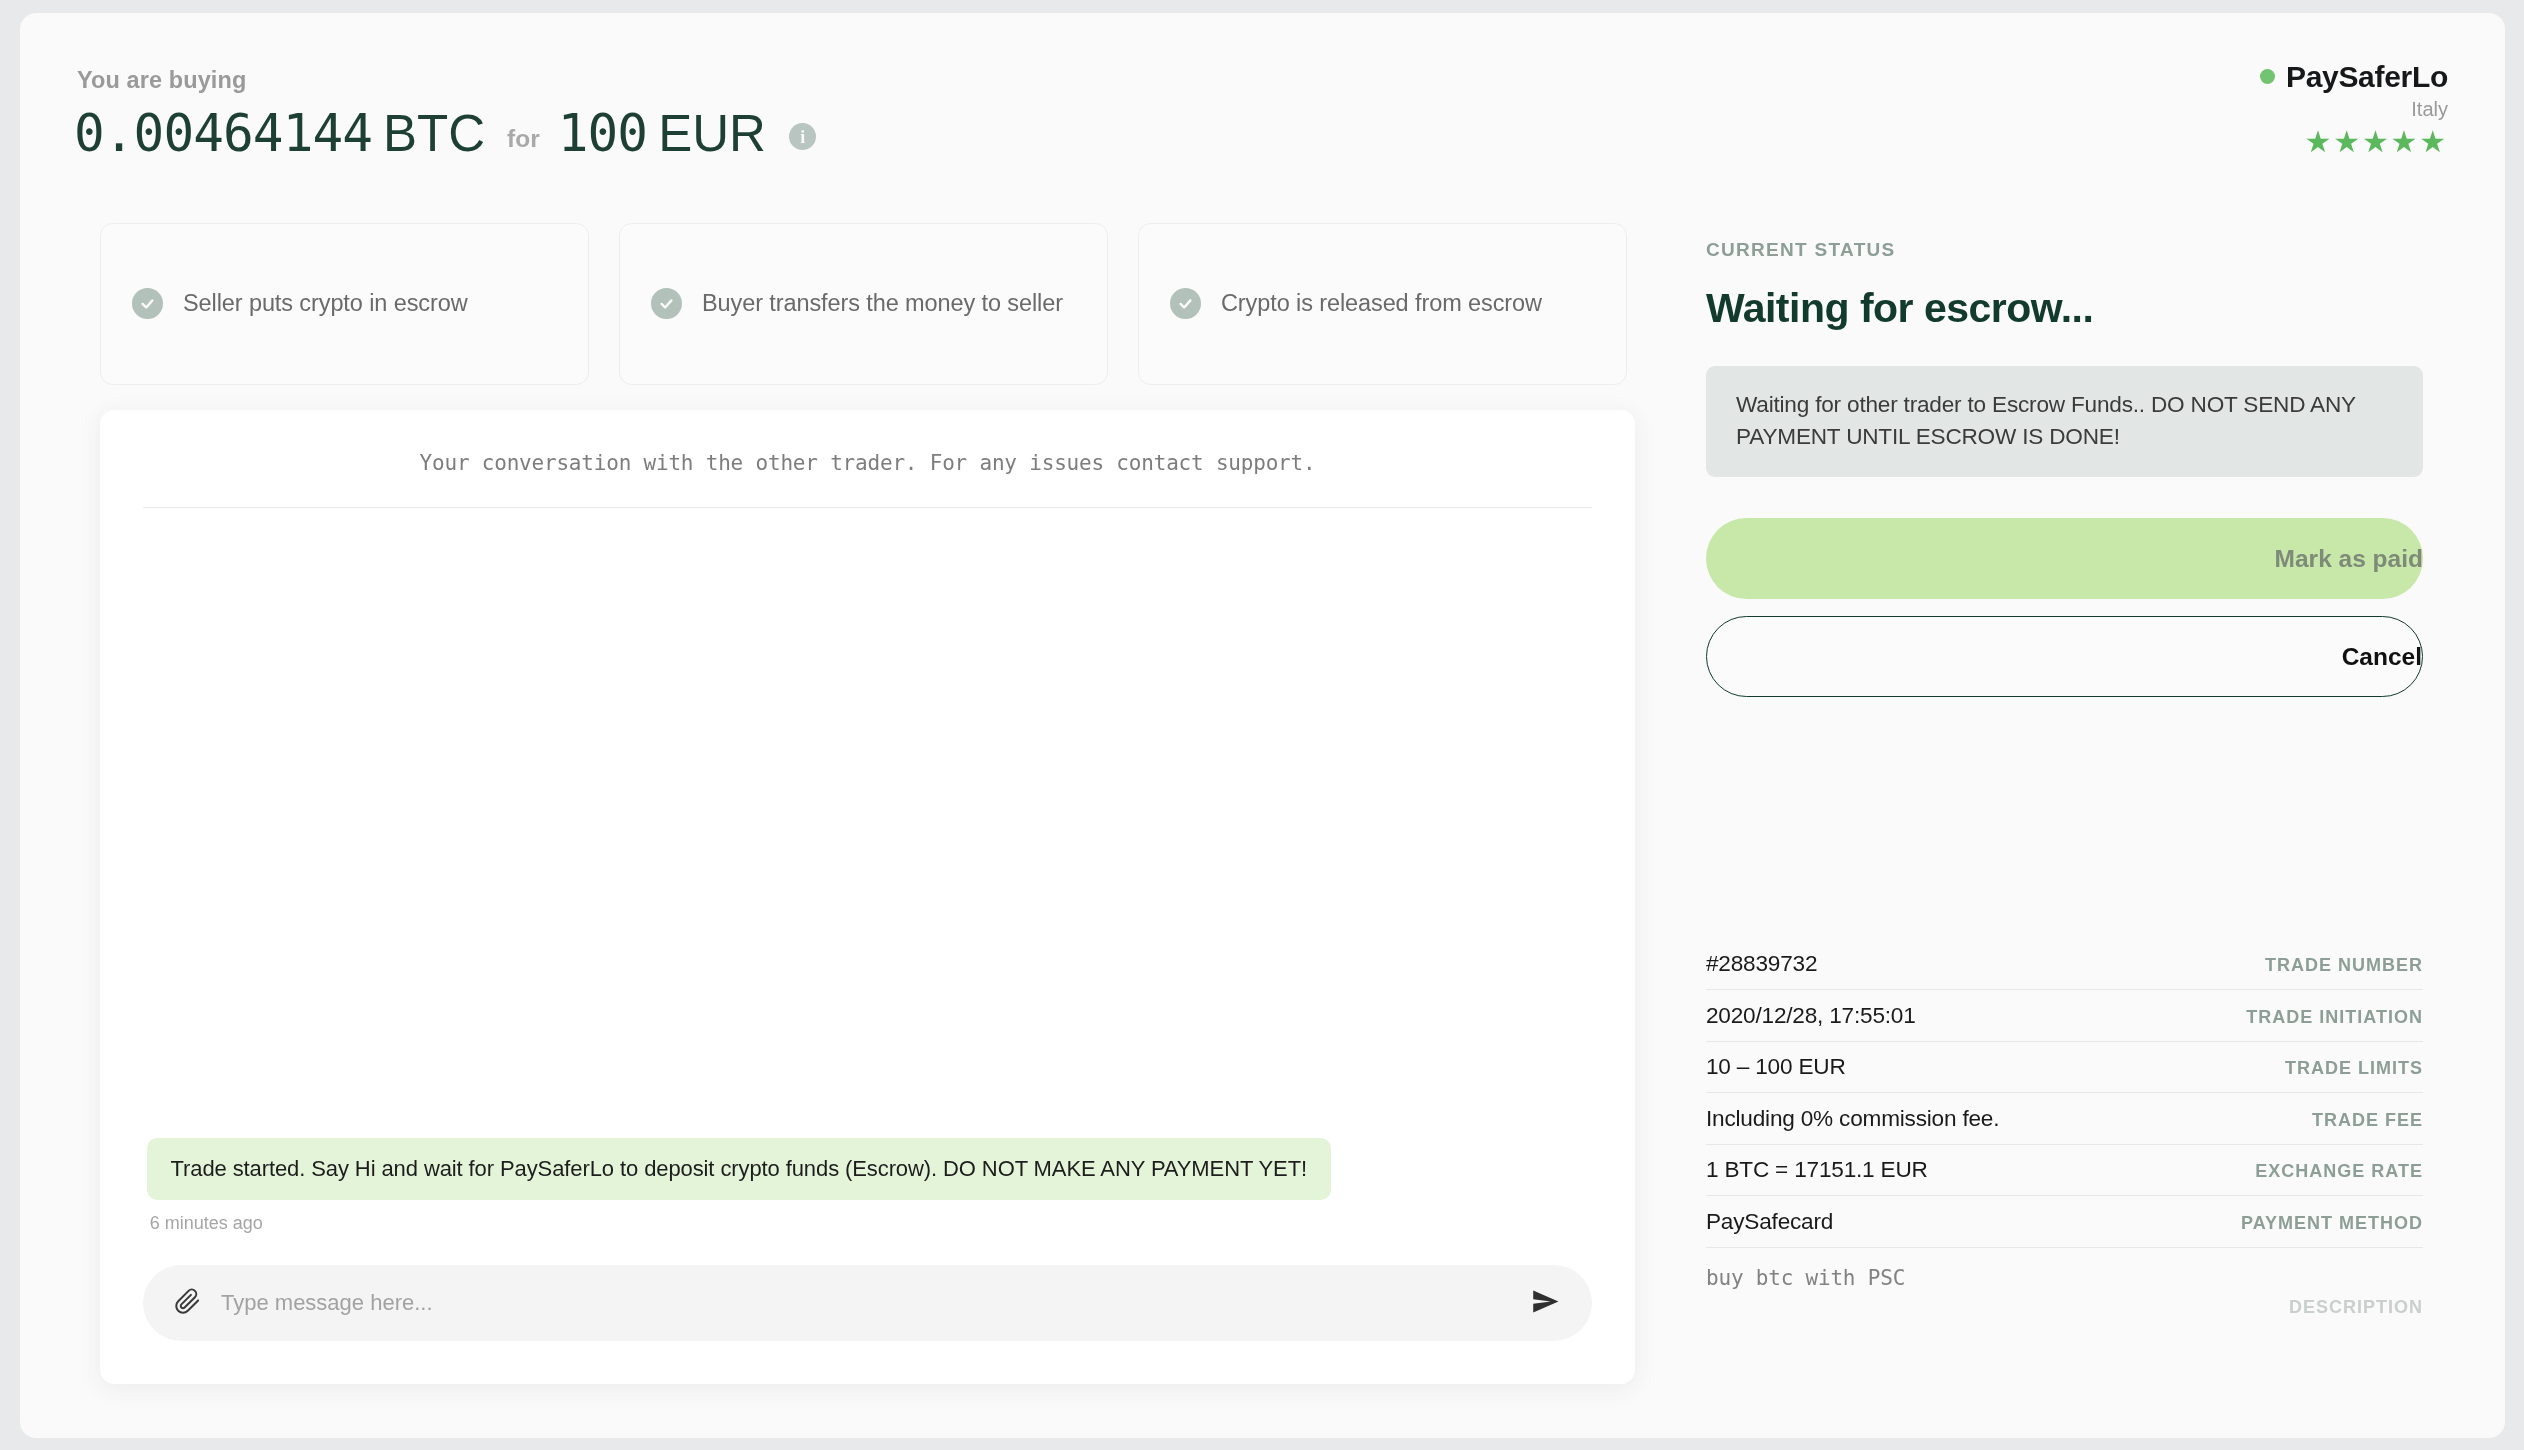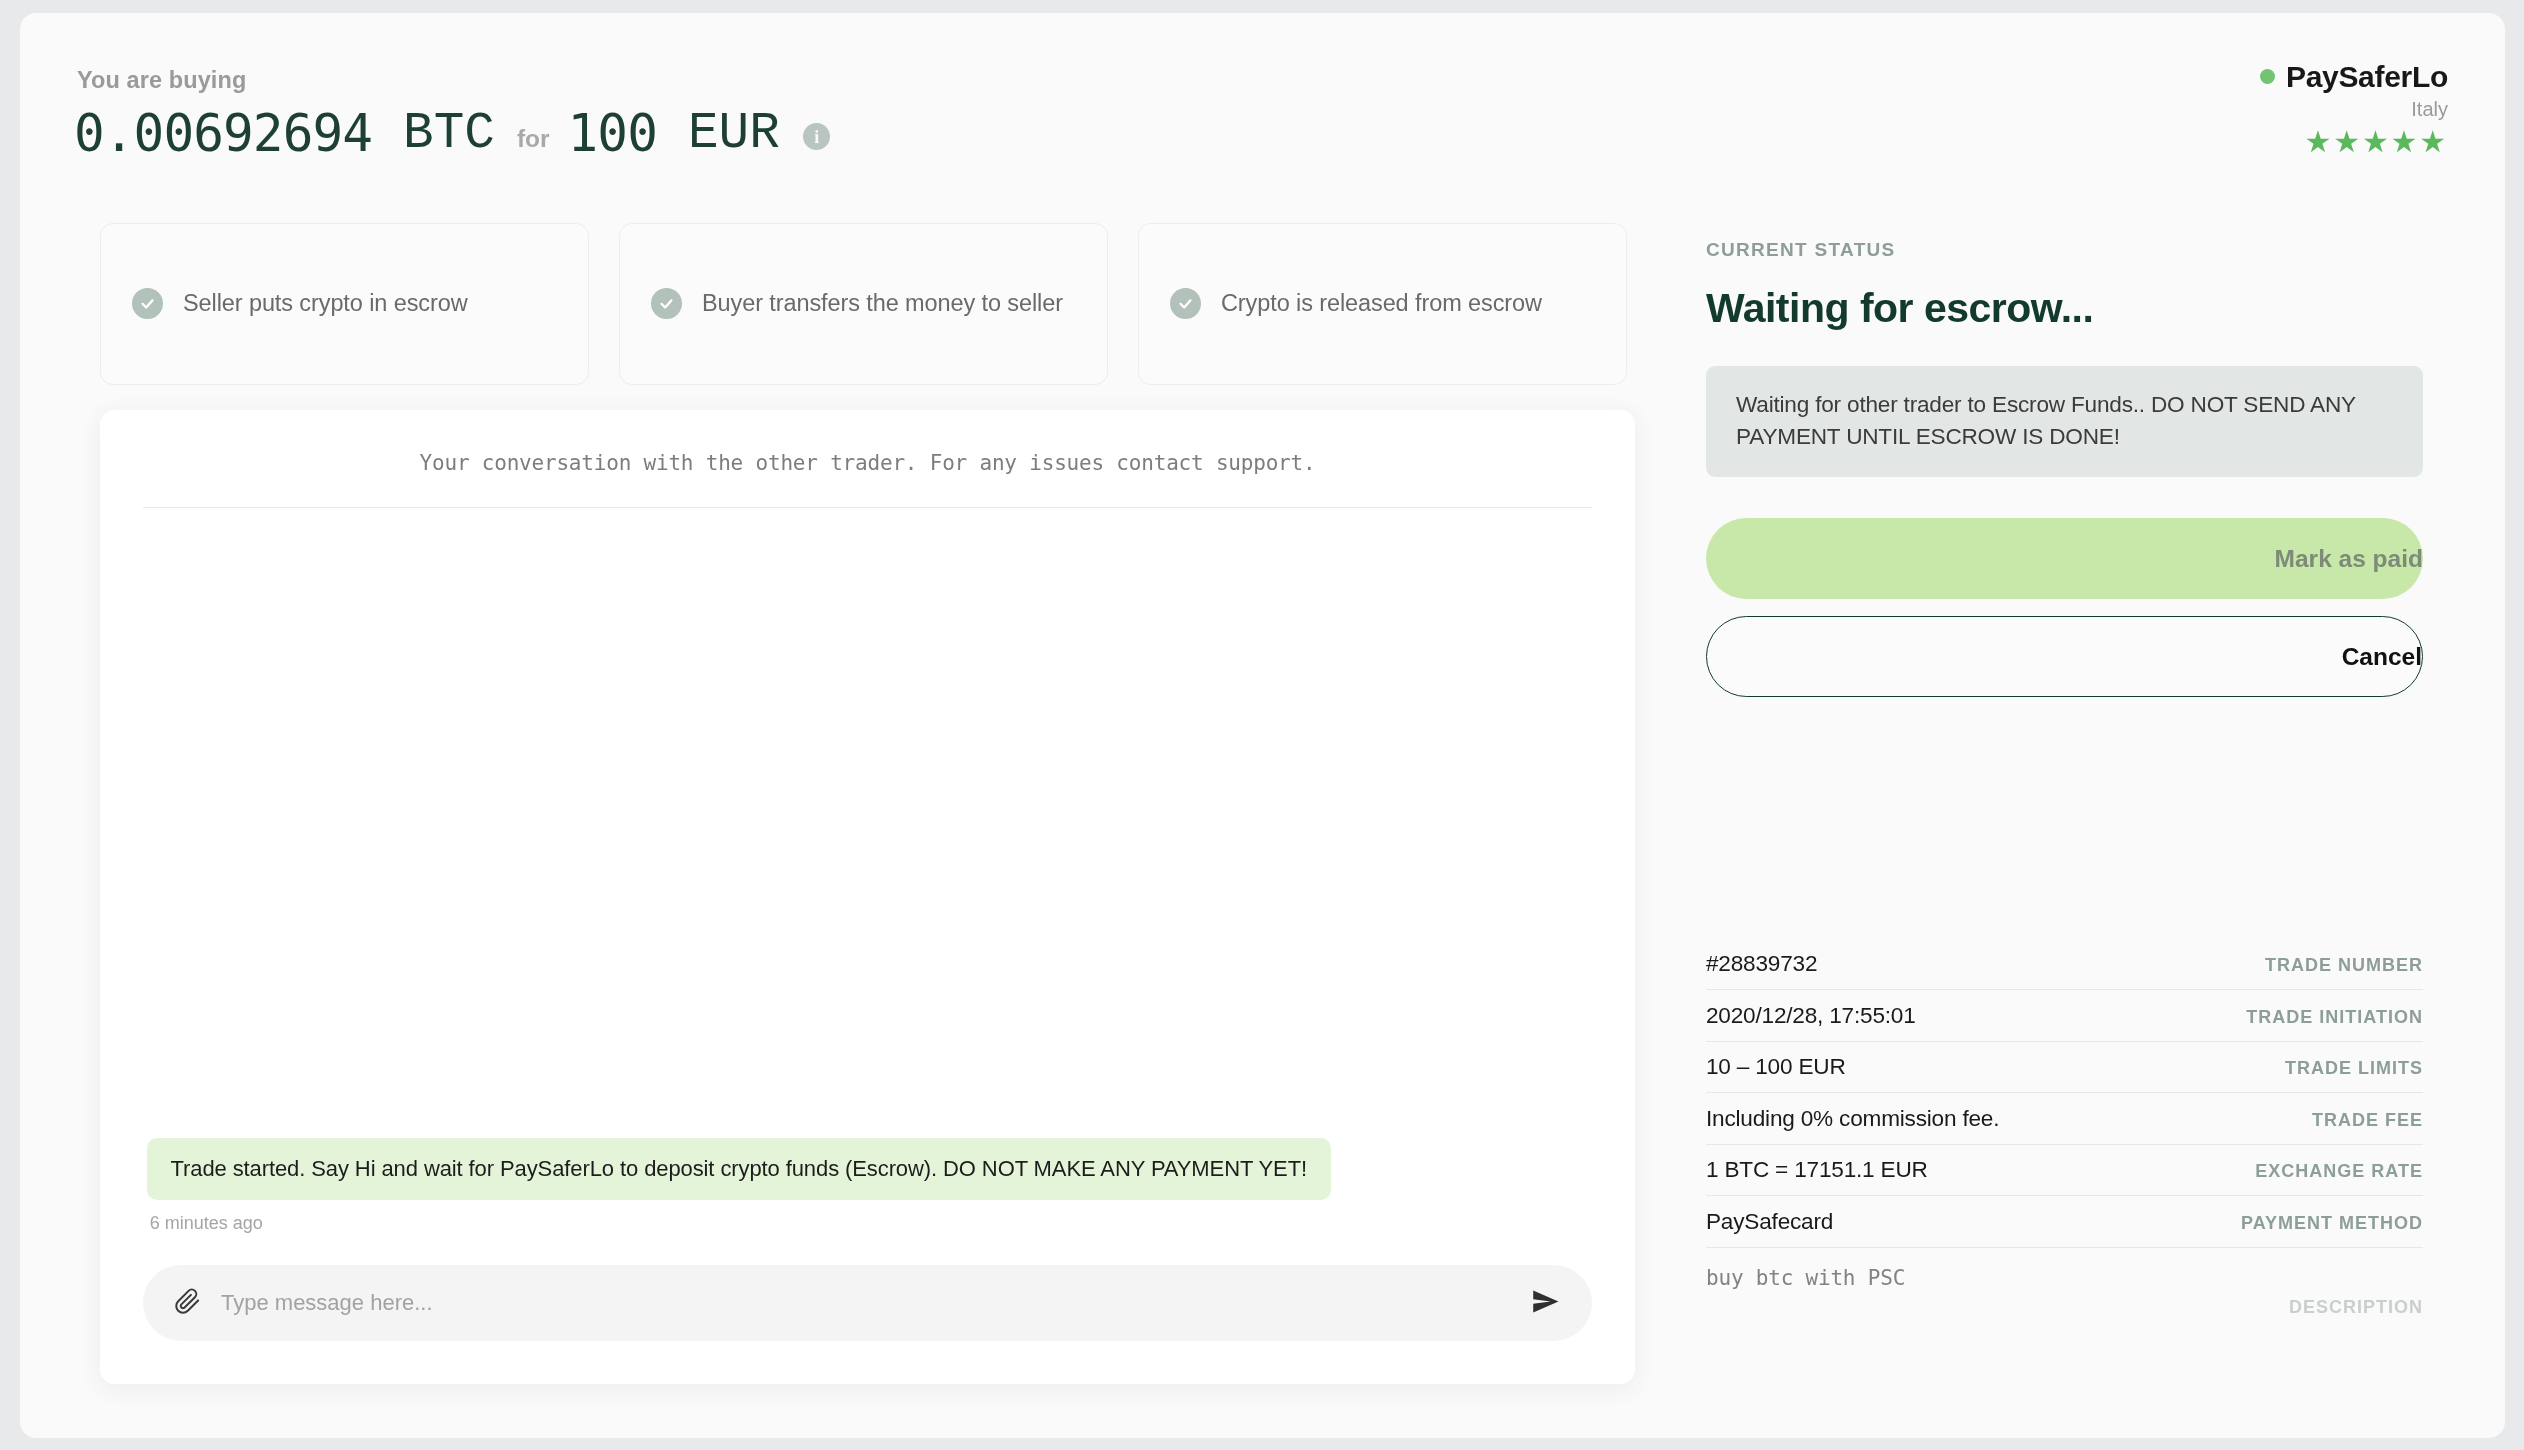--- a/index.html
+++ b/index.html
@@ -48,25 +48,25 @@
     gap: 0px;
   }
   .amt-mono {
     font-family: "DejaVu Sans Mono", monospace;
     font-size: 51px;
     color: #1d3f34;
     letter-spacing: -0.9px;
     line-height: 1;
   }
   .amt-unit {
-    font-family: Liberation Mono, monospace;
+    font-family: Liberation Sans, sans-serif;
     font-size: 51px;
     color: #1d3f34;
     line-height: 1;
-    margin-left: 31px;
+    margin-left: 11px;
   }
   .amt-for {
     font-size: 24.5px;
     font-weight: 700;
     color: #a9a9a9;
     margin: 0 18px 0 22px;
     position: relative;
     top: 5.4px;
   }
   .info-icon {
@@ -354,21 +354,21 @@
 </style>
 </head>
 <body>
 
 <div class="app-frame">
 
   <div class="header">
     <div class="buying-label">You are buying</div>
 
     <div class="amount-row">
-      <span class="amt-mono">0.00692694</span>
+      <span class="amt-mono">0.00464144</span>
       <span class="amt-unit">BTC</span>
       <span class="amt-for">for</span>
       <span class="amt-mono">100</span>
       <span class="amt-unit">EUR</span>
       <span class="info-icon">
         <span>i</span>
       </span>
     </div>
 
     <div class="brand">

